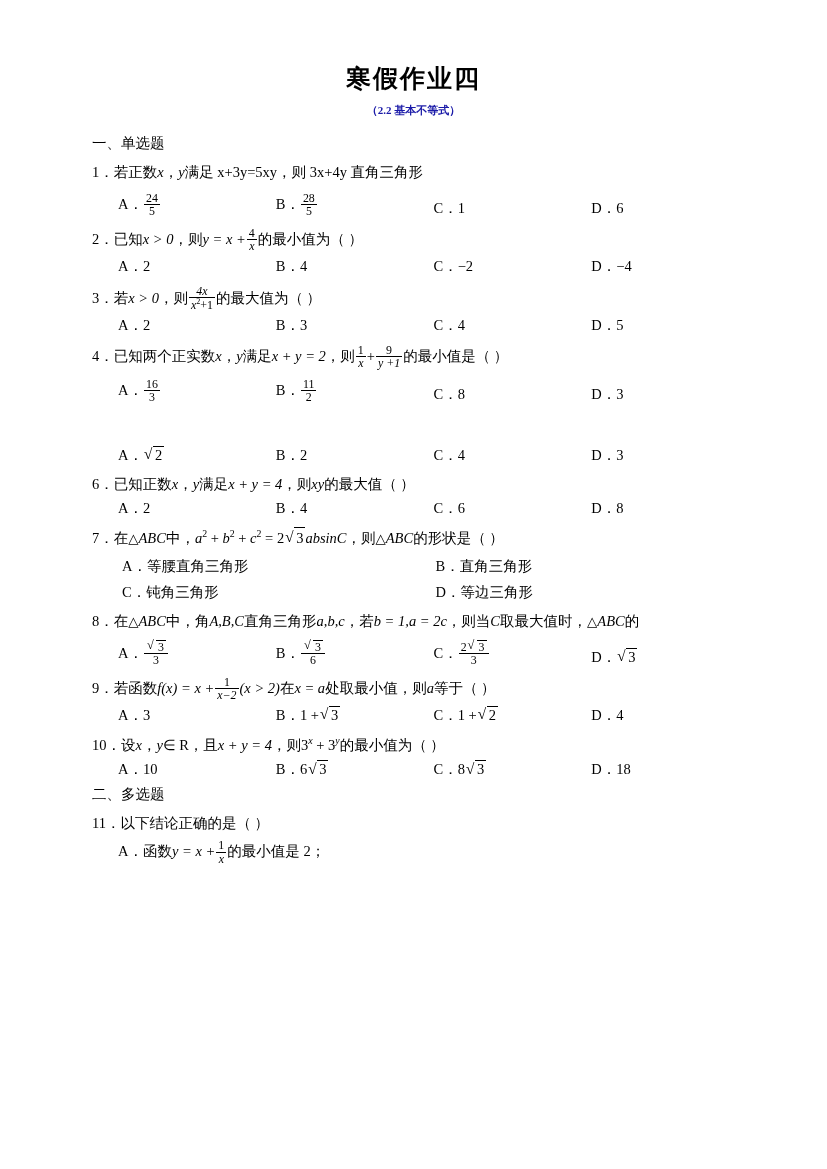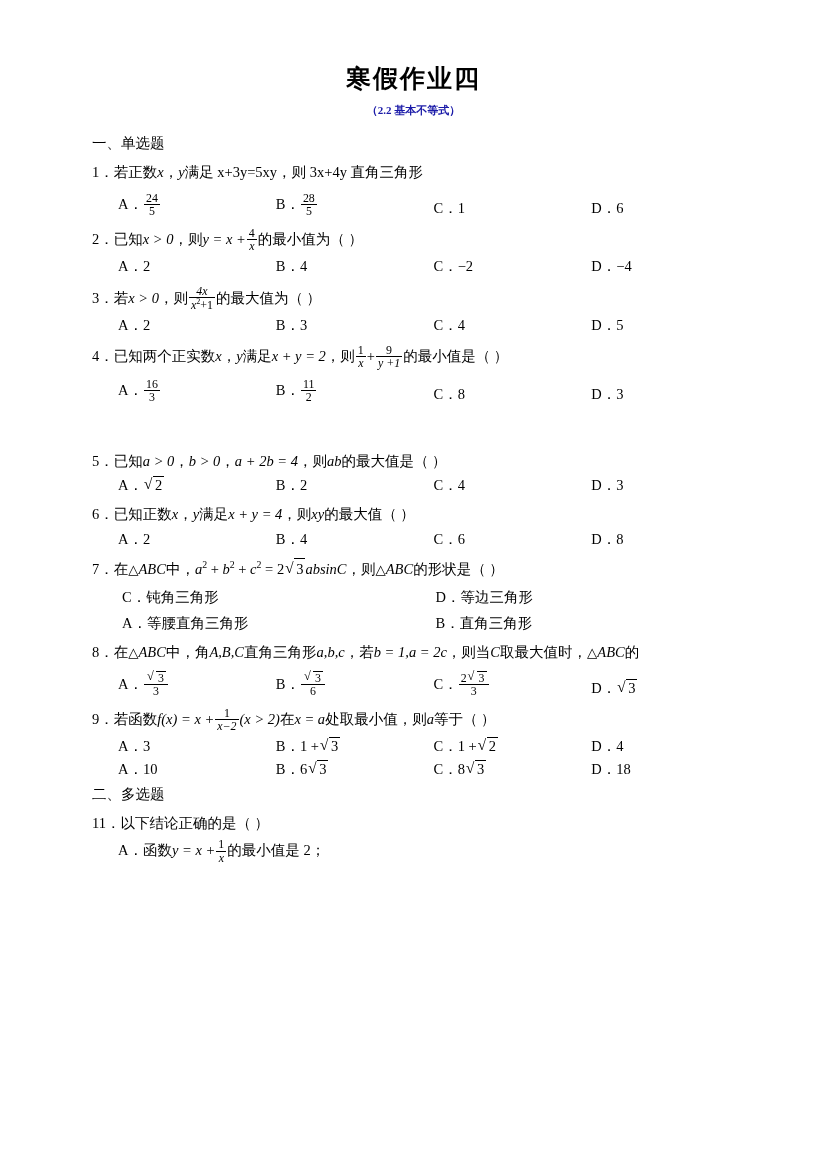--- a/index.html
+++ b/index.html
@@ -181,25 +181,20 @@
     </div>
     <div class="opts tall">
       <div class="opt"><span>A．</span><span class="frac"><span class="num">16</span><span class="den">3</span></span></div>
       <div class="opt"><span>B．</span><span class="frac"><span class="num">11</span><span class="den">2</span></span></div>
       <div class="opt">C．8</div>
       <div class="opt">D．3</div>
     </div>
 
     <div style="height:34px"></div>
 
-    <div class="q">
-      <span class="stem">
-        <span>5．</span><span>已知</span><span class="ital">a &gt; 0</span><span>，</span><span class="ital">b &gt; 0</span><span>，</span><span class="ital">a + 2b = 4</span><span>，则</span><span class="ital">ab</span><span>的最大值是（      ）</span>
-      </span>
-    </div>
     <div class="opts">
       <div class="opt"><span>A．</span><span class="sqrt"><span class="rad">√</span><span class="under">2</span></span></div>
       <div class="opt">B．2</div>
       <div class="opt">C．4</div>
       <div class="opt">D．3</div>
     </div>
 
     <div class="q">
       <span class="stem">
         <span>6．</span><span>已知正数</span><span class="ital">x</span><span>，</span><span class="ital">y</span><span>满足</span><span class="ital">x + y = 4</span><span>，则</span><span class="ital">xy</span><span>的最大值（    ）</span>
@@ -211,26 +206,26 @@
       <div class="opt">C．6</div>
       <div class="opt">D．8</div>
     </div>
 
     <div class="q">
       <span class="stem">
         <span>7．</span><span>在</span><span class="tri"></span><span class="ital">ABC</span><span>中，</span><span class="ital">a</span><sup class="pw">2</sup><span> + </span><span class="ital">b</span><sup class="pw">2</sup><span> + </span><span class="ital">c</span><sup class="pw">2</sup><span> = 2</span><span class="sqrt"><span class="rad">√</span><span class="under">3</span></span><span class="ital">absinC</span><span>，则</span><span class="tri"></span><span class="ital">ABC</span><span>的形状是（    ）</span>
       </span>
     </div>
     <div class="opts two">
+      <div class="opt">A．等腰直角三角形</div>
+      <div class="opt">B．直角三角形</div>
+    </div>
+    <div class="opts two">
       <div class="opt">C．钝角三角形</div>
       <div class="opt">D．等边三角形</div>
-    </div>
-    <div class="opts two">
-      <div class="opt">A．等腰直角三角形</div>
-      <div class="opt">B．直角三角形</div>
     </div>
 
     <div class="q">
       <span class="stem">
         <span>8．</span><span>在</span><span class="tri"></span><span class="ital">ABC</span><span>中，角</span><span class="ital">A,B,C</span><span>直角三角形</span><span class="ital">a,b,c</span><span>，若</span><span class="ital">b = 1,a = 2c</span><span>，则当</span><span class="ital">C</span><span>取最大值时，</span><span class="tri"></span><span class="ital">ABC</span><span>的</span>
       </span>
     </div>
     <div class="opts tall">
       <div class="opt"><span>A．</span><span class="frac"><span class="num"><span class="sqrt"><span class="rad">√</span><span class="under">3</span></span></span><span class="den">3</span></span></div>
       <div class="opt"><span>B．</span><span class="frac"><span class="num"><span class="sqrt"><span class="rad">√</span><span class="under">3</span></span></span><span class="den">6</span></span></div>
@@ -243,20 +238,25 @@
         <span>9．</span><span>若函数</span><span class="ital">f(x) = x +</span><span class="frac"><span class="num">1</span><span class="den ital">x−2</span></span><span class="ital">(x &gt; 2)</span><span>在</span><span class="ital">x = a</span><span>处取最小值，则</span><span class="ital">a</span><span>等于（    ）</span>
       </span>
     </div>
     <div class="opts">
       <div class="opt">A．3</div>
       <div class="opt"><span>B．1 +</span><span class="sqrt"><span class="rad">√</span><span class="under">3</span></span></div>
       <div class="opt"><span>C．1 +</span><span class="sqrt"><span class="rad">√</span><span class="under">2</span></span></div>
       <div class="opt">D．4</div>
     </div>
 
+    <div class="q">
+      <span class="stem">
+        <span>10．</span><span>设</span><span class="ital">x</span><span>，</span><span class="ital">y</span><span>∈ R，且</span><span class="ital">x + y = 4</span><span>，则</span><span>3</span><sup class="pw ital">x</sup><span> + 3</span><sup class="pw ital">y</sup><span>的最小值为（    ）</span>
+      </span>
+    </div>
     <div class="opts">
       <div class="opt">A．10</div>
       <div class="opt"><span>B．6</span><span class="sqrt"><span class="rad">√</span><span class="under">3</span></span></div>
       <div class="opt"><span>C．8</span><span class="sqrt"><span class="rad">√</span><span class="under">3</span></span></div>
       <div class="opt">D．18</div>
     </div>
 
     <div class="section-head">二、多选题</div>
 
     <div class="q">

